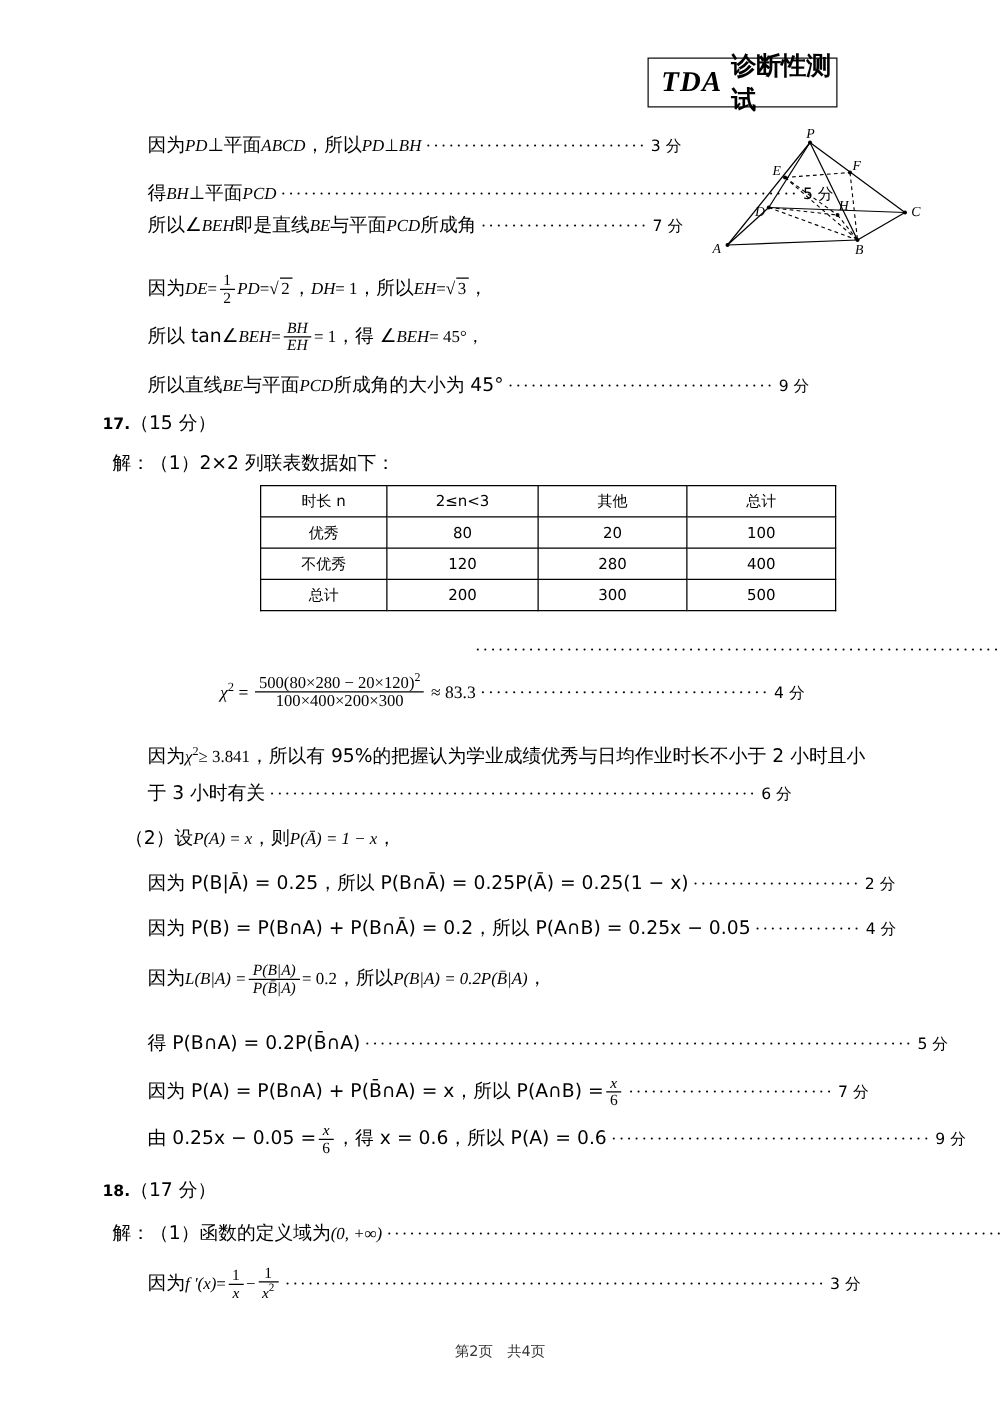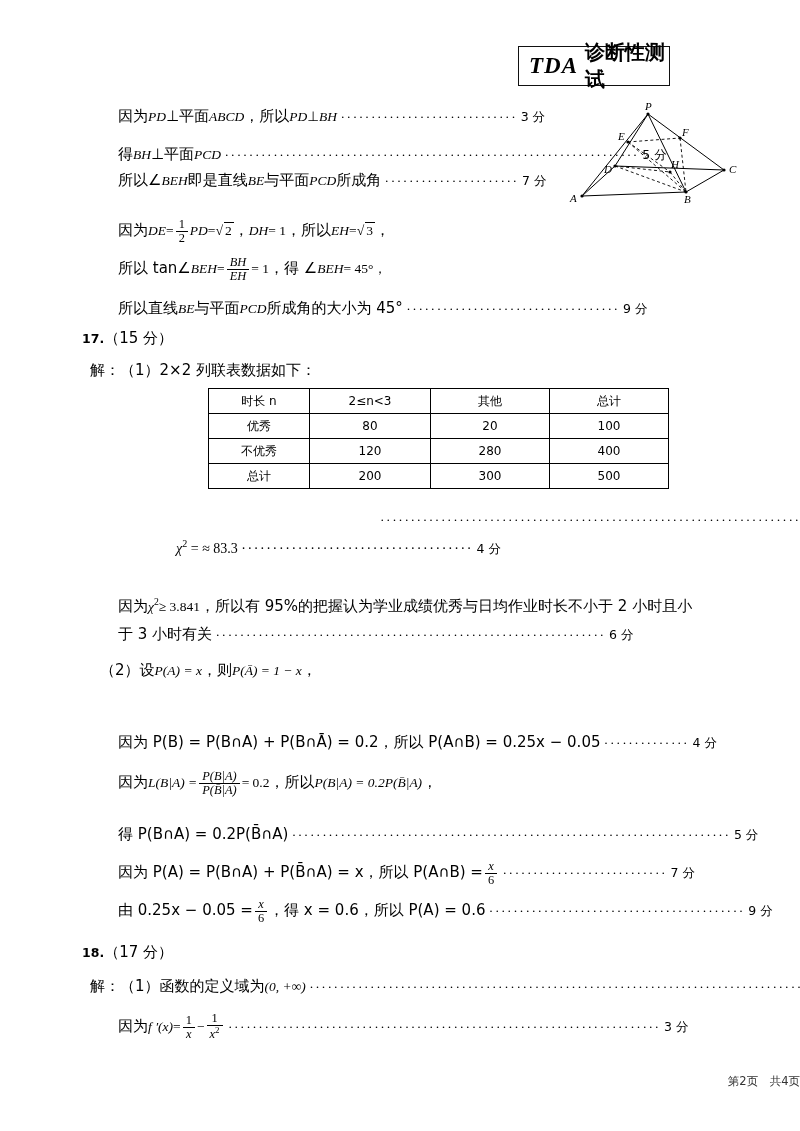--- a/index.html
+++ b/index.html
@@ -112,21 +112,21 @@
     width: 230px;
     height: 125px;
   }
 
   
   .footer {
     position: absolute;
     left: 0;
     top: 1074px;
     width: 800px;
-    text-align: right;
+    text-align: center;
     font-family: "DejaVu Sans", sans-serif;
     font-size: 11.5px;
     color: #333;
   }
 </style>
 </head>
 <body>
 
 <div class="page">
 
@@ -250,39 +250,48 @@
     </table>
 
   <div class="line" style="left:380px; top:512px;">
     <span class="dots">······························································································</span>
     
   </div>
 
   <div class="line" style="left:176px; top:538px; font-size:14px;">
     <span class="it">χ</span><sup class="s">2</sup>
     <span>=</span>
+    <span class="frac" style="font-size:0.95em;">
+      <span class="num"><span>500</span><span>(80×280 − 20×120)</span><sup class="s">2</sup></span>
+      <span class="den">100×400×200×300</span>
+    </span>
     <span>≈ 83.3</span>
     <span class="dots">·····································</span>
     <span class="score">4 分</span>
   </div>
 
   <div class="line" style="left:118px; top:596px;">
     <span class="cn">因为</span><span class="it">χ</span><sup class="s">2</sup><span>≥ 3.841</span><span class="cn">，所以有 95%的把握认为学业成绩优秀与日均作业时长不小于 2 小时且小</span>
   </div>
 
   <div class="line" style="left:118px; top:626px;">
     <span class="cn">于 3 小时有关</span>
     <span class="dots">································································</span>
     <span class="score">6 分</span>
   </div>
 
   <div class="line" style="left:100px; top:662px;">
     <span class="cn">（2）</span><span class="cn">设</span><span class="it">P(A) = x</span><span class="cn">，则</span><span class="it">P(Ā) = 1 − x</span><span class="cn">，</span>
   </div>
 
+  <div class="line" style="left:118px; top:698px;">
+    <span class="cn">因为 P(B|Ā) = 0.25，所以 P(B∩Ā) = 0.25P(Ā) = 0.25(1 − x)</span>
+    <span class="dots">······················</span>
+    <span class="score">2 分</span>
+  </div>
 
   <div class="line" style="left:118px; top:734px;text-align:right;">
     <span class="cn">因为 P(B) = P(B∩A) + P(B∩Ā) = 0.2，所以 P(A∩B) = 0.25x − 0.05</span>
     <span class="dots">··············</span>
     <span class="score">4 分</span>
   </div>
 
   <div class="line" style="left:118px; top:770px;">
     <span class="cn">因为</span><span class="it">L(B|A) =</span><span class="frac"><span class="num it">P(B|A)</span><span class="den it">P(B̄|A)</span></span><span>= 0.2</span><span class="cn">，所以</span><span class="it">P(B|A) = 0.2P(B̄|A)</span><span class="cn">，</span>
   </div>

